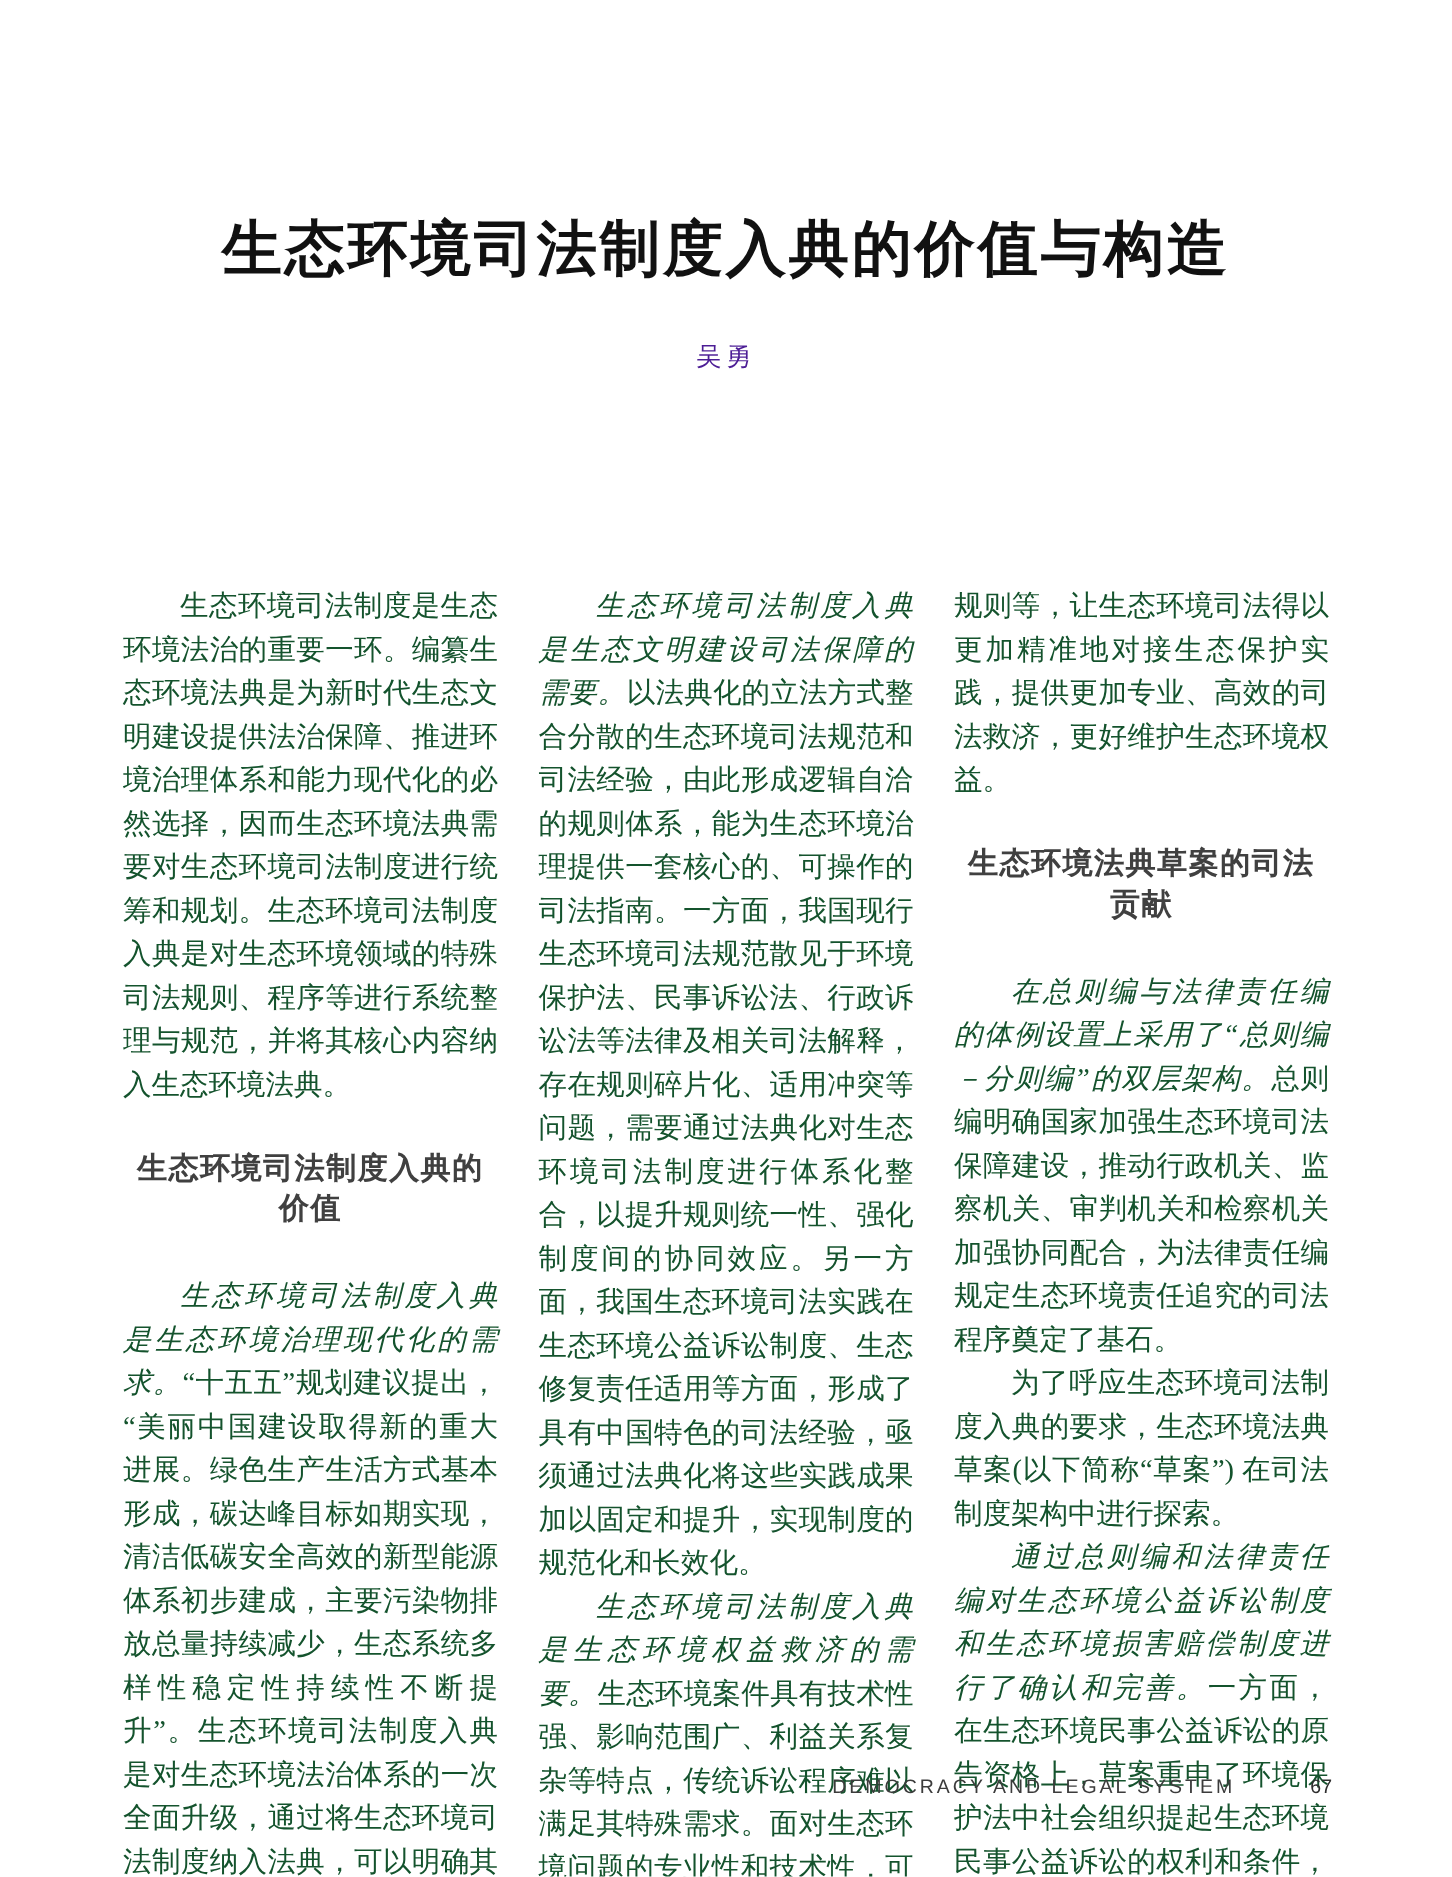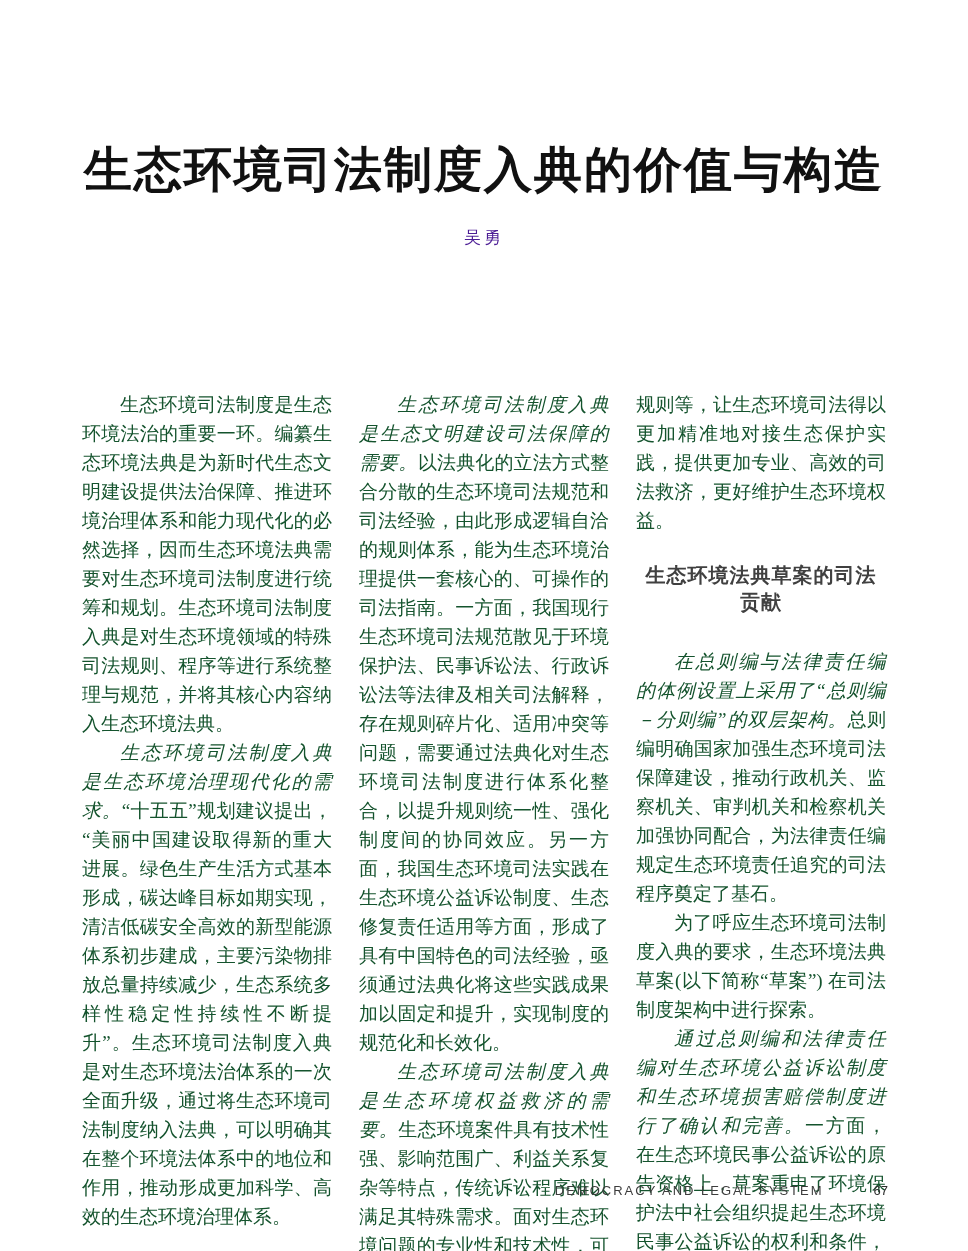--- a/index.html
+++ b/index.html
@@ -9,21 +9,21 @@
     position: relative;
     overflow: hidden;
     font-family: "Liberation Serif", serif;
     color: #1e1e1e;
   }
   .page-title {
     position: absolute; top: 138px; left: 0; right: 0;
     text-align: center;
     font-family: "Liberation Sans", sans-serif;
     font-weight: bold;
-    font-size: 48px;
+    font-size: 40px;
     letter-spacing: 2px;
     color: #111;
     margin: 0;
   }
   .author {
     position: absolute; top: 226px; left: 0; right: 0;
     text-align: center;
     font-size: 17px;
     letter-spacing: 3px;
     color: #4c1d95;
@@ -77,20 +77,21 @@
 </style>
 </head>
 <body>
 
 <h1 class="page-title">生态环境司法制度入典的价值与构造</h1>
 <div class="author">吴勇</div>
 
 <div class="columns" id="columns">
     <div class="col">
       <p class="para">生态环境司法制度是生态环境法治的重要一环。编纂生态环境法典是为新时代生态文明建设提供法治保障、推进环境治理体系和能力现代化的必然选择，因而生态环境法典需要对生态环境司法制度进行统筹和规划。生态环境司法制度入典是对生态环境领域的特殊司法规则、程序等进行系统整理与规范，并将其核心内容纳入生态环境法典。</p>
+      <h2 class="sec-heading">生态环境司法制度入典的价值</h2>
       <p class="para"><span class="lead">生态环境司法制度入典是生态环境治理现代化的需求。</span>“十五五”规划建议提出，“美丽中国建设取得新的重大进展。绿色生产生活方式基本形成，碳达峰目标如期实现，清洁低碳安全高效的新型能源体系初步建成，主要污染物排放总量持续减少，生态系统多样性稳定性持续性不断提升”。生态环境司法制度入典是对生态环境法治体系的一次全面升级，通过将生态环境司法制度纳入法典，可以明确其在整个环境法体系中的地位和作用，推动形成更加科学、高效的生态环境治理体系。</p>
     </div>
     <div class="col">
       <p class="para"><span class="lead">生态环境司法制度入典是生态文明建设司法保障的需要。</span>以法典化的立法方式整合分散的生态环境司法规范和司法经验，由此形成逻辑自洽的规则体系，能为生态环境治理提供一套核心的、可操作的司法指南。一方面，我国现行生态环境司法规范散见于环境保护法、民事诉讼法、行政诉讼法等法律及相关司法解释，存在规则碎片化、适用冲突等问题，需要通过法典化对生态环境司法制度进行体系化整合，以提升规则统一性、强化制度间的协同效应。另一方面，我国生态环境司法实践在生态环境公益诉讼制度、生态修复责任适用等方面，形成了具有中国特色的司法经验，亟须通过法典化将这些实践成果加以固定和提升，实现制度的规范化和长效化。</p>
       <p class="para"><span class="lead">生态环境司法制度入典是生态环境权益救济的需要。</span>生态环境案件具有技术性强、影响范围广、利益关系复杂等特点，传统诉讼程序难以满足其特殊需求。面对生态环境问题的专业性和技术性，可以通过法典化明确生态环境司法的专门化发展方向，确立专门化的诉讼程序和证据</p>
     </div>
     <div class="col">
       <p class="para noindent">规则等，让生态环境司法得以更加精准地对接生态保护实践，提供更加专业、高效的司法救济，更好维护生态环境权益。</p>
       <h2 class="sec-heading">生态环境法典草案的司法贡献</h2>
       <p class="para"><span class="lead">在总则编与法律责任编的体例设置上采用了“总则编－分则编”的双层架构。</span>总则编明确国家加强生态环境司法保障建设，推动行政机关、监察机关、审判机关和检察机关加强协同配合，为法律责任编规定生态环境责任追究的司法程序奠定了基石。</p>

